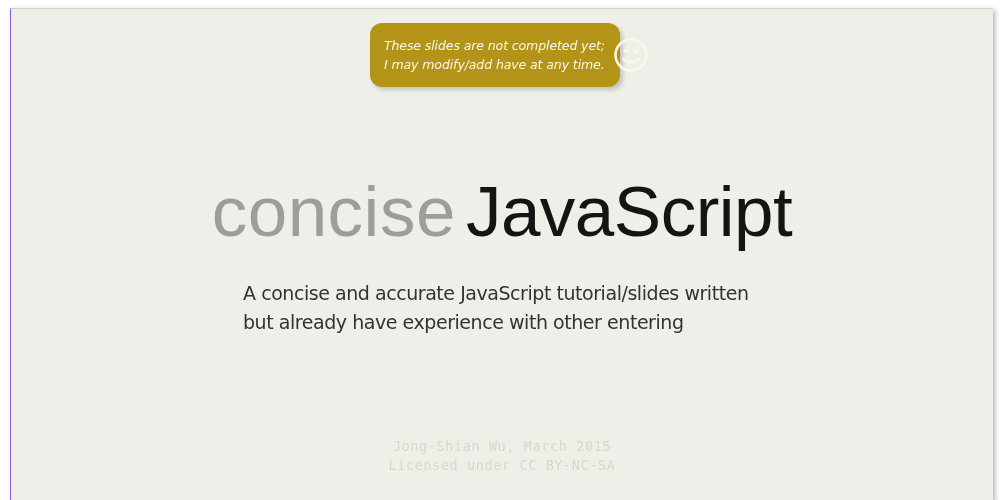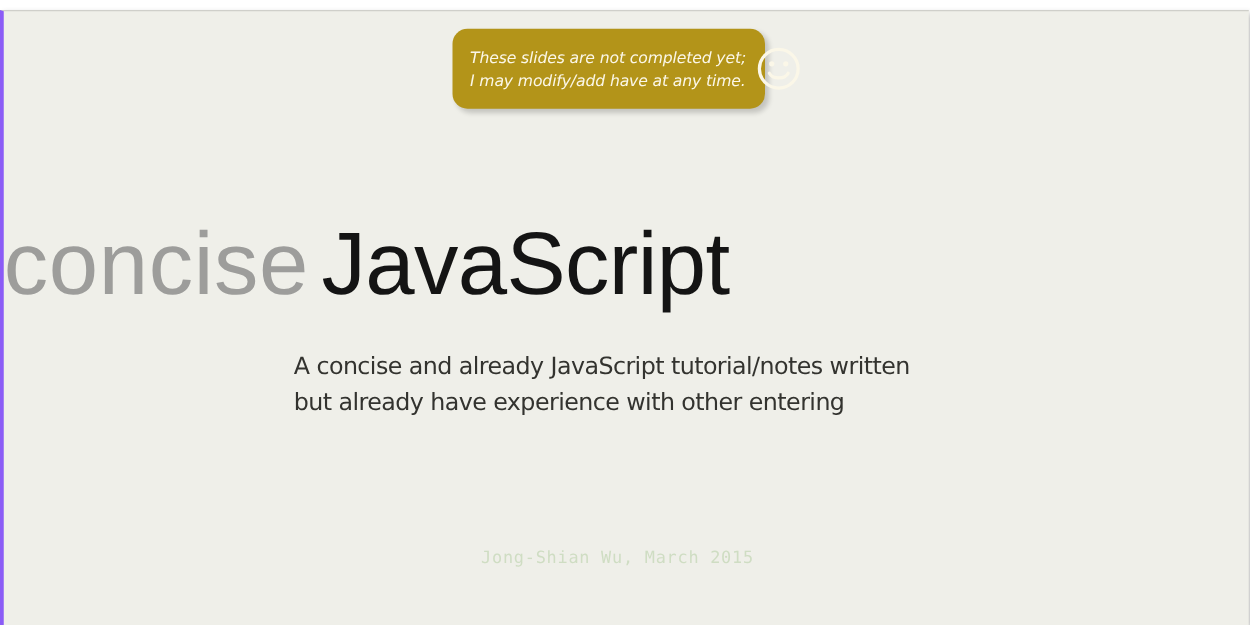--- a/index.html
+++ b/index.html
@@ -9,30 +9,29 @@
   body {
     width: 1000px;
     height: 500px;
     background: #ffffff;
     font-family: "Liberation Sans", sans-serif;
     overflow: hidden;
   }
 
   #slide-frame {
     position: absolute;
-    left: 0;
+    left: 10px;
     top: 8px;
     width: 982px;
     height: 492px;
     background: #efefe9;
     box-shadow: 2px 2px 5px rgba(0,0,0,0.30);
     border-top: 1px solid #cfcfca;
-    border-left: 3px solid #8b5cf6;
+    border-left: 1px solid #8b5cf6;
     overflow: hidden;
-    padding-left: 14px;
   }
 
   
   #notice-badge {
     position: absolute;
     left: 359px;
     top: 14px;
     width: 250px;
     height: 64px;
     background: #b39419;
@@ -63,20 +62,21 @@
     align-items: center;
     justify-content: center;
   }
 
   
   #title-block {
     position: absolute;
     left: 0;
     top: 160px;
     width: 982px;
+    text-align: center;
     font-family: "Liberation Sans", sans-serif;
     font-size: 71px;
     line-height: 86px;
     white-space: nowrap;
     font-weight: 400;
   }
   #title-concise {
     color: #9d9d9b;
     letter-spacing: 0.5px;
   }
@@ -133,21 +133,22 @@
         <path d="M11.5 22.6 C 14.2 27.6, 23.8 27.6, 26.5 22.6" fill="none" stroke="#fbf7e8" stroke-width="2.6" stroke-linecap="round"></path>
       </svg>
     </div>
   </div>
 
   <div id="title-block">
     <span id="title-concise">concise</span><span id="title-javascript">JavaScript</span>
   </div>
 
   <div id="subtitle-block">
-    <span class="line">A concise and already JavaScript tutorial/notes written</span>
+    <span class="line">A concise and accurate JavaScript tutorial/slides written</span>
     <span class="line">but already have experience with other entering</span>
   </div>
 
   <div id="credits-block">
     <span class="line">Jong-Shian Wu, March 2015</span>
+    <span class="line">Licensed under CC BY-NC-SA</span>
   </div>
 
 </div>
 
 </body></html>

